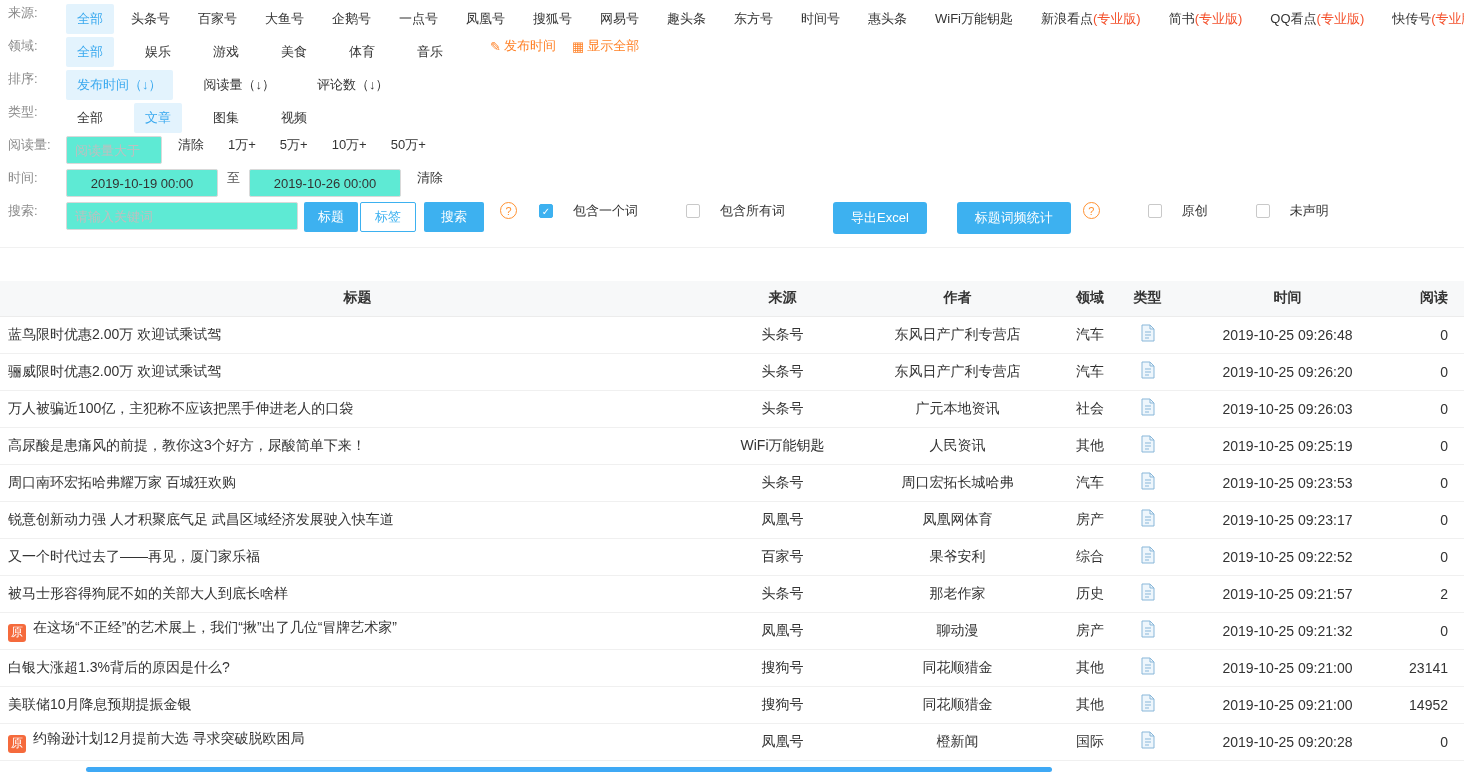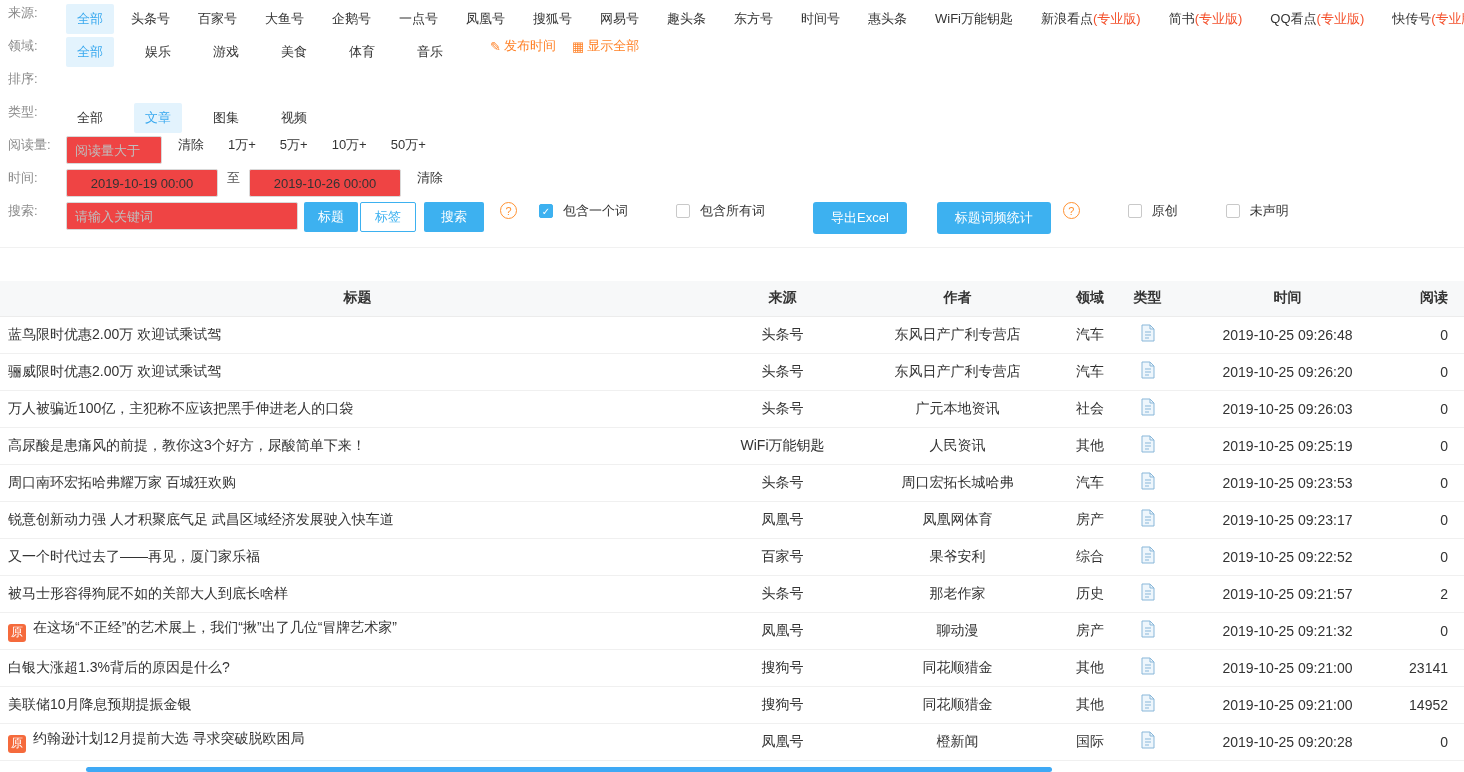--- a/index.html
+++ b/index.html
@@ -14,36 +14,36 @@
   .frow{display:flex;align-items:flex-start;min-height:33px}
   .flabel{width:58px;flex-shrink:0;color:#8a8a8a}
   .fitems{display:flex;align-items:center;white-space:nowrap}
   .chip{padding:6px 11px;margin-right:6px;border-radius:2px;cursor:pointer;white-space:nowrap;color:#333}
   .chip.active{background:#e3f3fd;color:#3aa9ef}
   .gap-chip{margin-right:20px}
   .pro{color:#f4502b}
   .olink{color:#ff8228;margin-left:16px;cursor:pointer;display:inline-flex;align-items:center;gap:3px}
   .oicon{font-size:13px;line-height:1}
   .plain{margin-right:24px;cursor:pointer;color:#333}
-  input.text{border:1px solid #d9d9d9;border-radius:2px;height:28px;padding:0 8px;font:inherit;color:#333;background:#ef4444;outline:none}
+  input.text{border:1px solid #d9d9d9;border-radius:2px;height:28px;padding:0 8px;font:inherit;color:#333;background:#5eead4;outline:none}
   input.text::placeholder{color:#bfbfbf}
   .reads-input{width:96px;margin-right:16px}
   .time-input{width:152px;text-align:center}
   .to-label{margin:0 9px;color:#555}
   .btn{display:inline-flex;align-items:center;justify-content:center;border:none;border-radius:3px;font:inherit;cursor:pointer}
   .btn-solid{background:#3db1f0;color:#fff}
   .btn-ghost{background:#fff;color:#3db1f0;border:1px solid #3db1f0}
   .kw-input{width:232px;height:30px}
   .seg{height:30px;padding:0 14px;margin-left:6px;border-radius:2px}
   .seg.ghost{margin-left:2px}
   .search-btn{height:30px;padding:0 17px;margin-left:8px;border-radius:2px}
   .big-btn{height:32px;padding:0 18px;border-radius:3px}
   .help{width:17px;height:17px;border:1px solid #ff9232;border-radius:50%;color:#ff9232;
         font-size:11px;display:inline-flex;align-items:center;justify-content:center;margin-left:16px;cursor:pointer;flex-shrink:0}
-  .ckwrap{display:inline-flex;align-items:center;gap:10px;margin-left:22px;cursor:pointer}
+  .ckwrap{display:inline-flex;align-items:center;gap:20px;margin-left:22px;cursor:pointer}
   .ck{width:14px;height:14px;border:1px solid #c9c9c9;border-radius:2px;background:#fff;display:inline-flex;align-items:center;justify-content:center;flex-shrink:0}
   .ck.checked{background:#3db1f0;border-color:#3db1f0;color:#fff;font-size:10px}
   .ck.checked::after{content:"✓"}
   .mlb{margin-left:48px}
   
   .grid{width:1464px;border-collapse:collapse;margin-top:33px;font-size:14px;table-layout:fixed}
   .grid th{background:#f7f8f9;font-weight:bold;height:35px;text-align:center;
            border-bottom:1px solid #ececec;color:#333;padding:0 8px}
   .grid td{height:37px;border-bottom:1px solid #f0f0f0;padding:0 8px;overflow:hidden;white-space:nowrap;text-overflow:ellipsis}
   .c-title{text-align:left}
@@ -123,20 +123,27 @@
         <span>发布时间</span>
       </span>
     <span class="olink">
         <span class="oicon">▦</span>
         <span>显示全部</span>
       </span>
   </div>
 
   <div class="frow">
     <span class="flabel">排序:</span>
+    <div class="fitems">
+  <span class="chip gap-chip active"><span>发布时间（↓）</span></span>
+
+  <span class="chip gap-chip"><span>阅读量（↓）</span></span>
+
+  <span class="chip gap-chip"><span>评论数（↓）</span></span>
+</div>
   </div>
 
   <div class="frow">
     <span class="flabel">类型:</span>
     <div class="fitems">
   <span class="chip gap-chip"><span>全部</span></span>
 
   <span class="chip gap-chip active"><span>文章</span></span>
 
   <span class="chip gap-chip"><span>图集</span></span>

